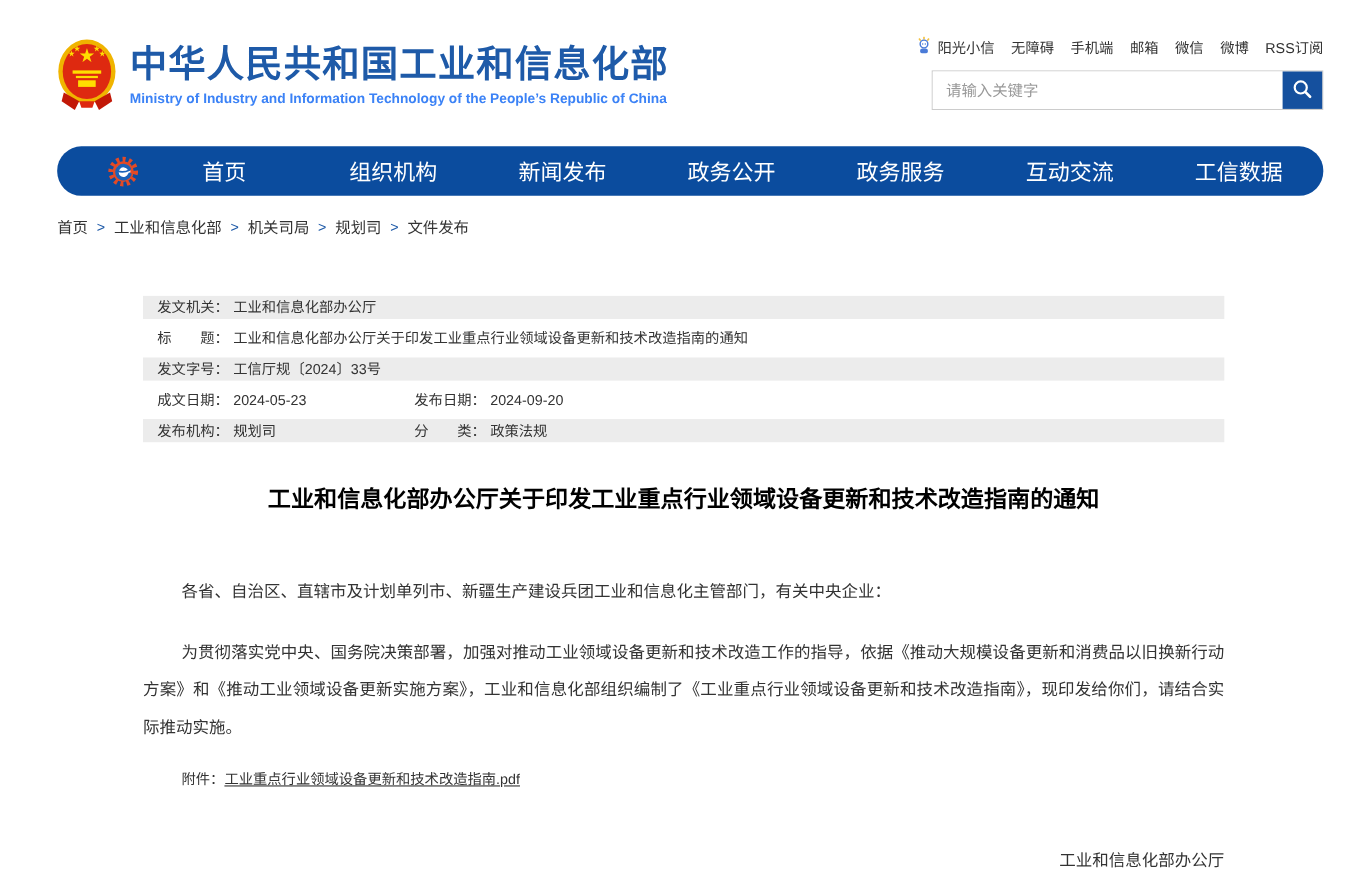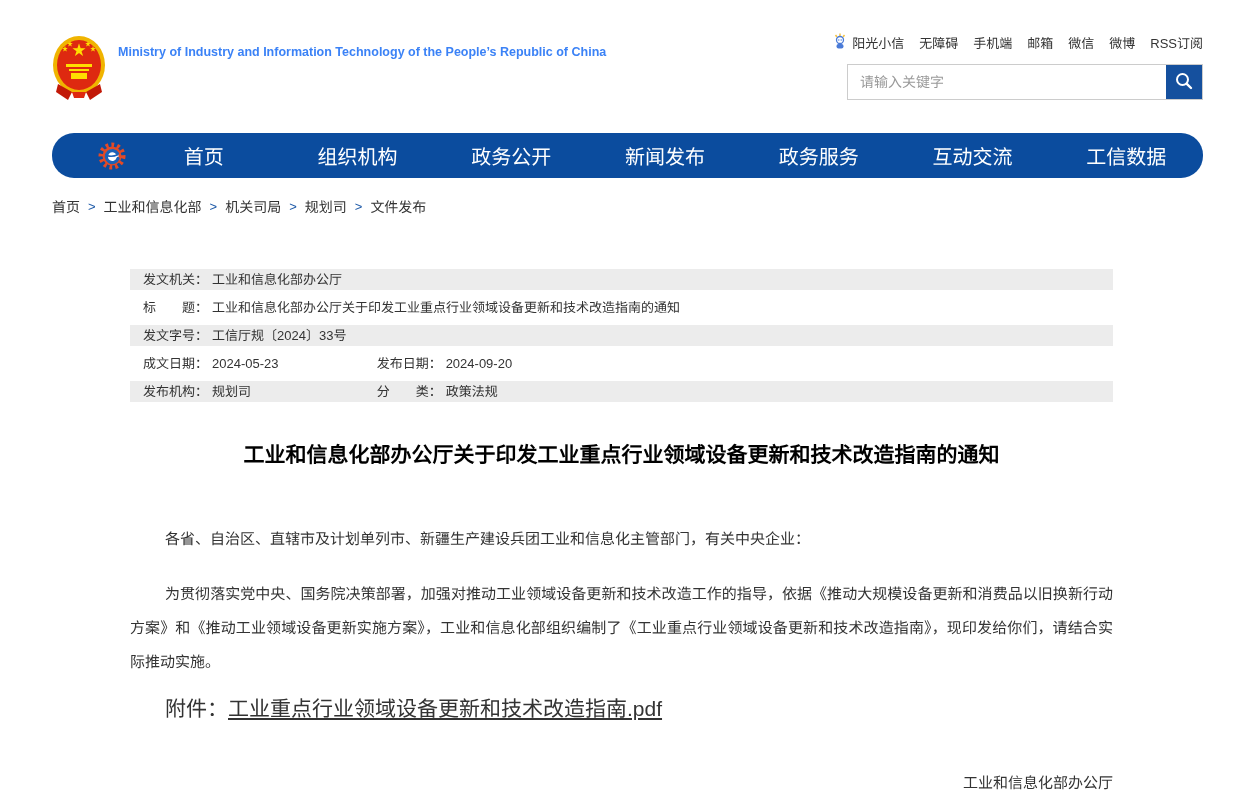--- a/index.html
+++ b/index.html
@@ -63,21 +63,21 @@
   .meta-label { color:#333; }
   .meta-value { color:#333; margin-left:4px; }
 
   .article-title { margin-top:38px; text-align:center; font-size:21px; font-weight:bold;
     color:#000; line-height:30px; }
 
   .para { font-size:15px; line-height:34px; color:#333; text-indent:35px; text-align:justify; }
   .para-1 { margin-top:52px; }
   .para-2 { margin-top:21px; }
 
-  .attachment { margin-top:20px; font-size:21px; line-height:20px; padding-left:35px; }
+  .attachment { margin-top:20px; font-size:13px; line-height:20px; padding-left:35px; }
   .attachment-label { color:#333; }
   .attachment-link { color:#333; text-decoration:underline; cursor:pointer; }
 
   .signature { margin-top:50px; text-align:right; font-size:15px; line-height:27px; padding-right:0; }
 </style>
 </head>
 <body>
 
 <div class="page">
 
@@ -93,20 +93,21 @@
         <text x="36" y="12" font-size="6" fill="#FFDE00" text-anchor="middle">★</text>
         <rect x="14" y="30" width="26" height="3" fill="#FFDE00"></rect>
         <rect x="17" y="35" width="20" height="2" fill="#FFDE00"></rect>
         <rect x="19" y="39" width="16" height="6" fill="#FFDE00"></rect>
         <path d="M6 50 L20 58 L16 66 L4 58 Z" fill="#C21807"></path>
         <path d="M48 50 L34 58 L38 66 L50 58 Z" fill="#C21807"></path>
         <path d="M20 58 L34 58 L32 64 L22 64 Z" fill="#DE2910"></path>
       </svg>
     </span>
     <div class="title-block">
+      <div class="site-title">中华人民共和国工业和信息化部</div>
       <div class="site-subtitle">Ministry of Industry and Information Technology of the People’s Republic of China</div>
     </div>
   </div>
 
   <div class="utility">
     <a>
       <span>
         <svg width="16" height="16" viewBox="0 0 16 16">
           <line x1="8" y1="0.5" x2="8" y2="3" stroke="#F5C342" stroke-width="1.5"></line>
           <line x1="3.5" y1="2" x2="5" y2="4" stroke="#F5C342" stroke-width="1.5"></line>
@@ -157,22 +158,22 @@
         <circle cx="15" cy="15" r="10.5" fill="none" stroke="#E34A26" stroke-width="6" stroke-dasharray="2.6 2.8"></circle>
         <circle cx="15" cy="15" r="9.5" fill="#E34A26"></circle>
         <circle cx="15" cy="15" r="6.5" fill="#ffffff"></circle>
         <path d="M 20.5 12.5 A 6 6 0 1 0 21 17.5" fill="none" stroke="#1B62B8" stroke-width="3.2" stroke-linecap="round"></path>
         <path d="M 10 14.5 Q 15 16.5 21 13.5" fill="none" stroke="#1B62B8" stroke-width="1.6"></path>
       </svg>
     </span>
     <div class="nav-items">
       <div class="nav-item">首页</div>
       <div class="nav-item">组织机构</div>
+      <div class="nav-item">新闻发布</div>
       <div class="nav-item">政务公开</div>
-      <div class="nav-item">新闻发布</div>
       <div class="nav-item">政务服务</div>
       <div class="nav-item">互动交流</div>
       <div class="nav-item">工信数据</div>
     </div>
   </nav>
 
   <div class="breadcrumb">
     <a class="crumb">首页</a>
     <span class="crumb-sep">&gt;</span>
     <a class="crumb">工业和信息化部</a>

